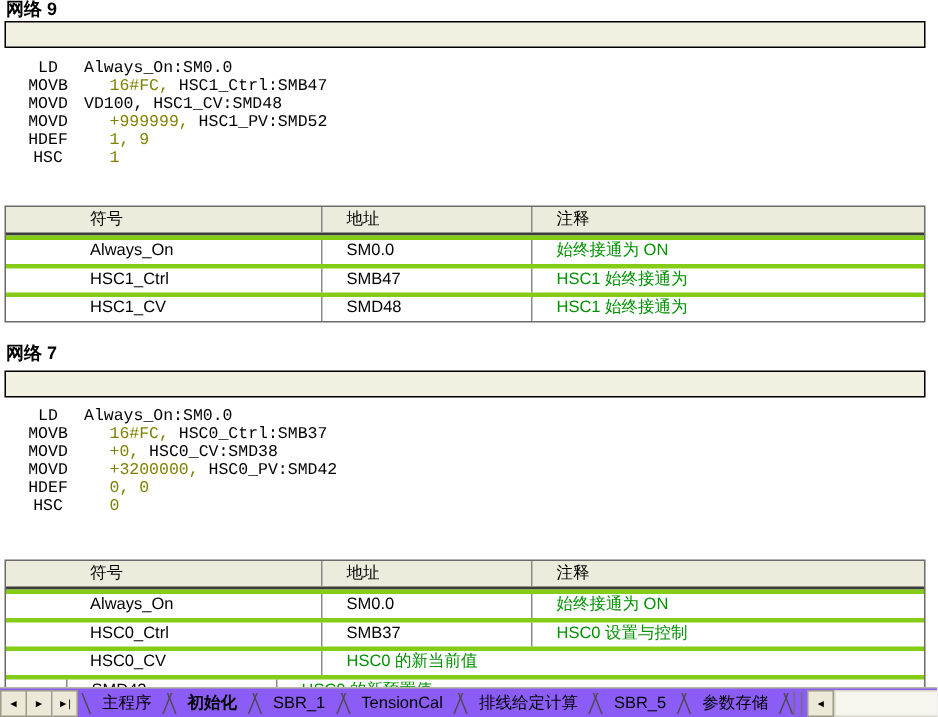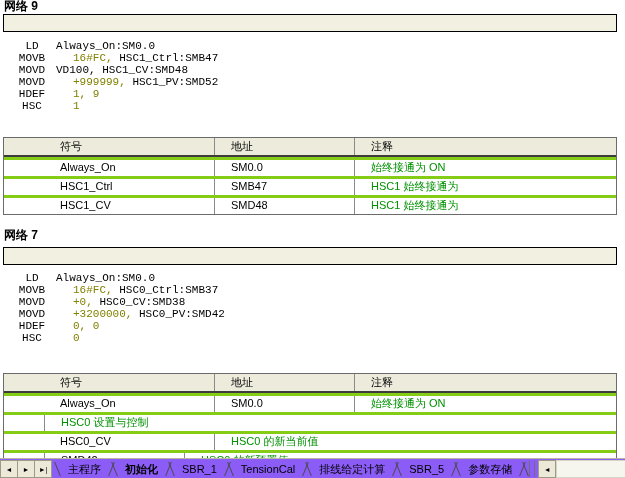--- a/index.html
+++ b/index.html
@@ -75,20 +75,22 @@
         <div class="td c1">符号</div>
         <div class="td c2">地址</div>
         <div class="td c3">注释</div>
       </div>
       <div class="tr">
         <div class="td c1">Always_On</div>
         <div class="td c2">SM0.0</div>
         <div class="td c3">始终接通为 ON</div>
       </div>
       <div class="tr">
+        <div class="td c1">HSC0_Ctrl</div>
+        <div class="td c2">SMB37</div>
         <div class="td c3">HSC0 设置与控制</div>
       </div>
       <div class="tr">
         <div class="td c1">HSC0_CV</div>
         <div class="td c3">HSC0 的新当前值</div>
       </div>
       <div class="tr">
         <div class="td c2">SMD42</div>
         <div class="td c3">HSC0 的新预置值</div>
       </div>

